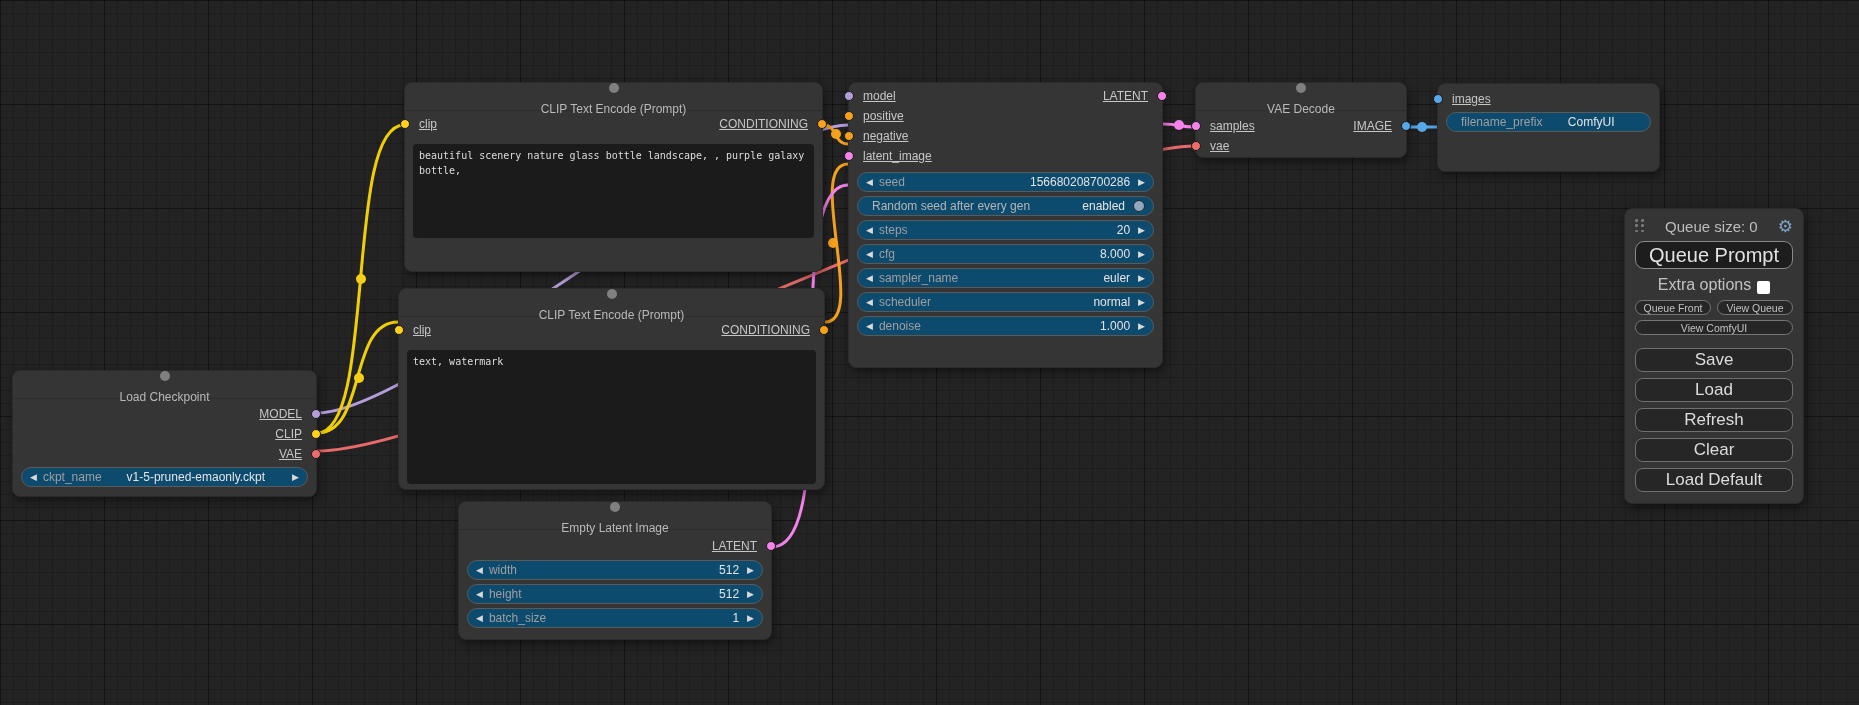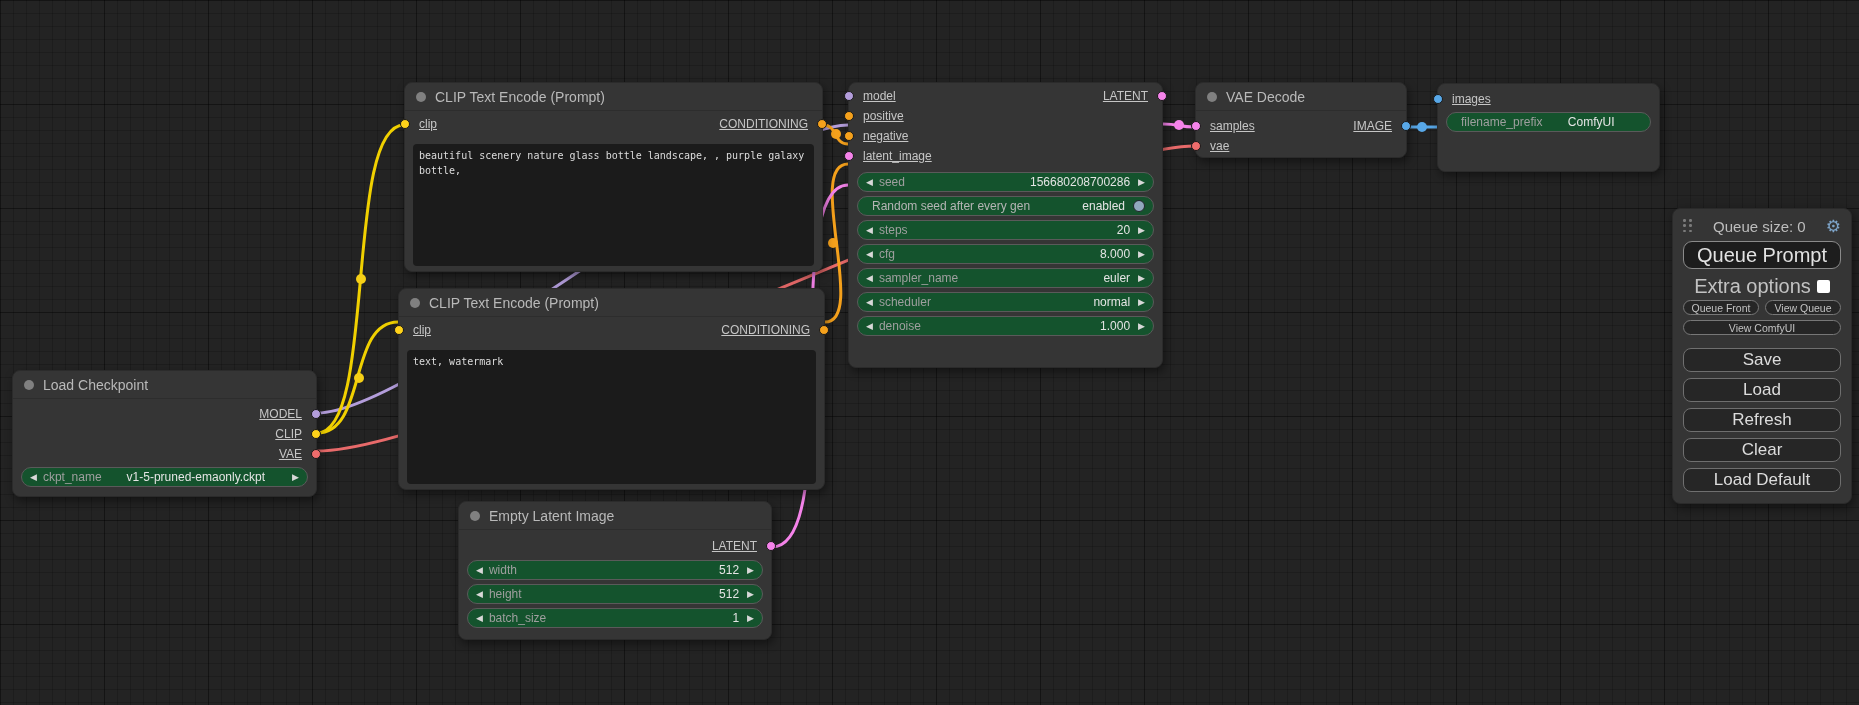--- a/index.html
+++ b/index.html
@@ -21,66 +21,66 @@
 
   .node {
     position:absolute; z-index:2;
     background:#353535; border-radius:8px;
     box-shadow: 2px 4px 10px rgba(0,0,0,0.45);
     border:1px solid #2b2b2b;
   }
   .node-title {
     height:28px; display:flex; align-items:center; gap:9px;
     padding:0 11px; border-bottom:1px solid #2d2d2d;
-    color:#b9b9b9; font-size:14px;
+    color:#b9b9b9; font-size:12px;flex-direction:column;
   }
   .title-dot { width:10px; height:10px; border-radius:50%; background:#808080; flex:0 0 auto; }
   .slot-row { position:relative; height:20px; display:flex; align-items:center; font-size:12px; color:#c6c6c6;text-decoration:underline; }
   .slot-in { padding-left:14px; }
   .slot-out { justify-content:flex-end; padding-right:14px; }
   .slot-dot { position:absolute; top:50%; width:10px; height:10px; border-radius:50%;
     transform:translateY(-50%); border:1px solid #191919; }
   .dot-l { left:-5px; } .dot-r { right:-5px; }
   .c-model { background:#b39ddb; } .c-clip { background:#ffd21a; } .c-vae { background:#ef6c6c; }
   .c-cond { background:#f5a11c; } .c-latent { background:#f583ea; } .c-image { background:#58a8e8; }
 
   .prompt-box {
     margin:10px 8px 0 8px; background:#1b1b1b; border-radius:4px;
     font-family:"DejaVu Sans Mono", monospace; font-size:10px; line-height:15px;
     color:#dcdcdc; padding:4px 6px; white-space:pre-wrap; word-break:break-word;
   }
   .widgets { padding:0 8px; }
   .pill {
-    height:20px; background:#14532d; border:1px solid #5a5a5a; border-radius:10px;
+    height:20px; background:#0c4a6e; border:1px solid #5a5a5a; border-radius:10px;
     display:flex; align-items:center; padding:0 8px; margin-bottom:4px;
     font-size:12px;
   }
   .pill .arrow { font-size:9px; color:#d8d8d8; flex:0 0 auto; line-height:1; }
   .pill .wlabel { color:#9f9f9f; margin:0 6px; flex:0 0 auto; }
   .pill .wvalue { color:#e4e4e4; flex:1 1 auto; text-align:right; margin-right:8px; }
   .toggle-dot { width:12px; height:12px; border-radius:50%; background:#90a7bd; border:1px solid #20242a; flex:0 0 auto; }
 
   
   #queue-panel {
-    position:absolute; z-index:3; left:1672px; top:208px; width:180px; height:296px;
+    position:absolute; z-index:3; left:1624px; top:208px; width:180px; height:296px;
     background:#353535; border:1px solid #2a2a2a; border-radius:8px;
     box-shadow:2px 4px 12px rgba(0,0,0,0.5); padding:8px 10px;
   }
   .q-header { display:flex; align-items:center; height:18px; }
   .drag-handle { width:10px; height:14px; display:grid; grid-template-columns:3px 3px; gap:2px 3px; }
   .drag-handle i { width:2.5px; height:2.5px; border-radius:50%; background:#7a7a7a; }
   .q-title { flex:1; text-align:center; color:#bdbdbd; font-size:15px; }
   .gear { color:#7da3c7; font-size:17px; line-height:1; }
   .btn {
     display:flex; align-items:center; justify-content:center;
     background:#1d1d1d; border:1px solid #8a8a8a; border-radius:9px; color:#e2e2e2;
   }
   #queue-prompt-btn { height:28px; margin-top:6px; font-size:20px; width:100%; }
-  .extra-row { margin-top:9px; display:flex; align-items:center; justify-content:center; gap:6px;
-    color:#c2c2c2; font-size:20px; height:16px; }
+  .extra-row { margin-top:9px; display:flex; align-items:flex-end; justify-content:center; gap:6px;
+    color:#c2c2c2; font-size:16px; height:16px; }
   .checkbox { width:13px; height:13px; background:#ffffff; border-radius:2px; }
   .small-row { display:flex; gap:6px; margin-top:6px; }
   .btn-sm { flex:1; height:15px; font-size:10.5px; color:#c2c2c2; border:1px solid #777; border-radius:8px; background:#262626; }
   .vh-row { display:flex; justify-content:center; margin-top:5px; }
   #view-history-btn { width:92px; }
   .stack { margin-top:13px; }
   .btn-lg { width:100%; height:24px; margin-bottom:6px; font-size:17px; color:#dcdcdc;
     border:1px solid #6f6f6f; border-radius:8px; background:#262626; }
 </style>
 </head>
@@ -109,21 +109,21 @@
     <span class="title-dot"></span>
     <span>CLIP Text Encode (Prompt)</span>
   </div>
   <div class="slot-row" style="margin-top:3px;">
     <span class="slot-dot dot-l c-clip"></span>
     <span class="slot-in">clip</span>
     <span style="flex:1"></span>
     <span class="slot-out">CONDITIONING</span>
     <span class="slot-dot dot-r c-cond"></span>
   </div>
-  <div class="prompt-box" style="height:122px;">beautiful scenery nature glass bottle landscape, , purple galaxy bottle,</div>
+  <div class="prompt-box" style="height:94px;">beautiful scenery nature glass bottle landscape, , purple galaxy bottle,</div>
 </div>
 
 <div class="node" style="left:398px; top:288px; width:427px; height:202px;">
   <div class="node-title">
     <span class="title-dot"></span>
     <span>CLIP Text Encode (Prompt)</span>
   </div>
   <div class="slot-row" style="margin-top:3px;">
     <span class="slot-dot dot-l c-clip"></span>
     <span class="slot-in">clip</span>

